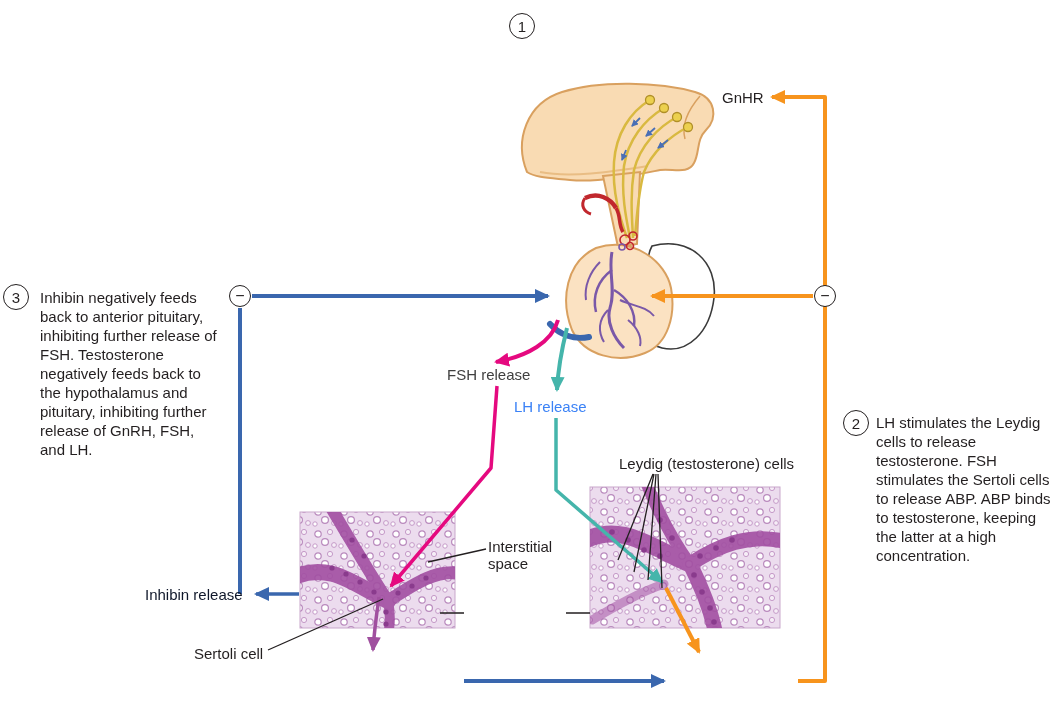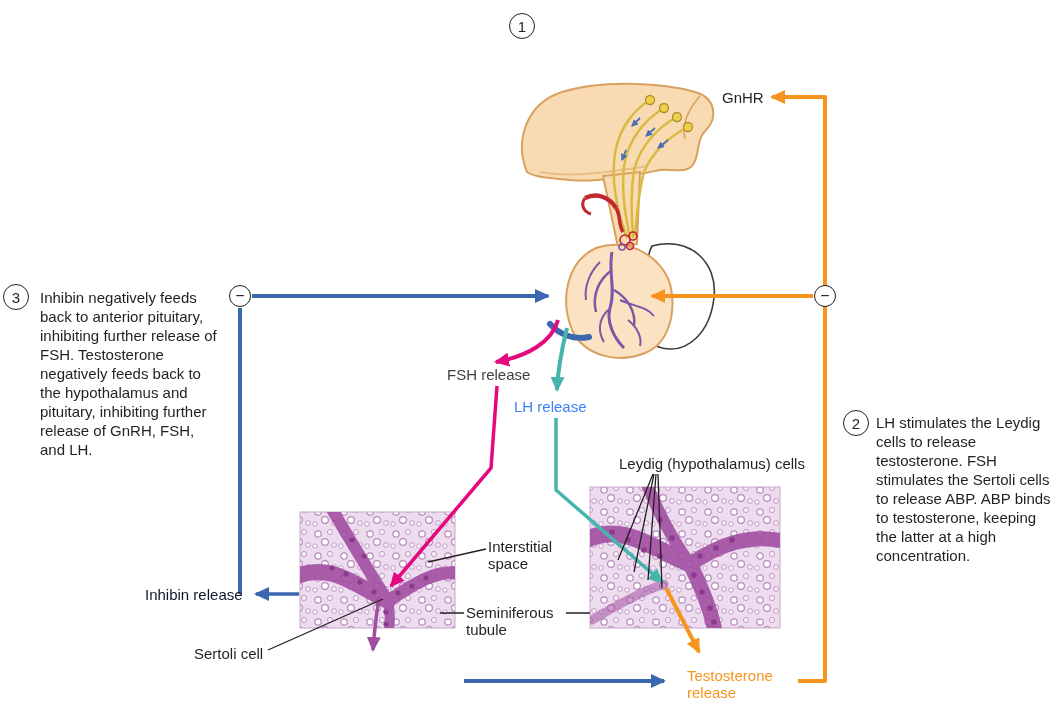--- a/index.html
+++ b/index.html
@@ -211,19 +211,17 @@
   <span>−</span>
 </div>
 
 <div class="annot" style="left:876px;top:413px;width:175px">LH stimulates the Leydig cells to release testosterone. FSH stimulates the Sertoli cells to release ABP. ABP binds to testosterone, keeping the latter at a high concentration.</div>
 <div class="annot" style="left:40px;top:288px;width:178px">Inhibin negatively feeds back to anterior pituitary, inhibiting further release of FSH. Testosterone negatively feeds back to the hypothalamus and pituitary, inhibiting further release of GnRH, FSH, and LH.</div>
 
 <div class="label" style="left:722px;top:89px">GnHR</div>
 <div class="label fsh" style="left:447px;top:366px">FSH release</div>
 <div class="label lh" style="left:514px;top:398px">LH release</div>
 <div class="label inh" style="left:145px;top:586px">Inhibin release</div>
-<div class="label tst" style="left:687px;top:667px;width:110px">Testosterone release</div>
-<div class="label" style="left:619px;top:455px">Leydig (hypothalamus) cells</div>
+<div class="label" style="left:619px;top:455px">Leydig (testosterone) cells</div>
 <div class="label" style="left:488px;top:538px;width:92px">Interstitial space</div>
-<div class="label" style="left:466px;top:604px;width:100px">Seminiferous tubule</div>
 <div class="label" style="left:194px;top:645px">Sertoli cell</div>
 
 </div>
 
 </body></html>

